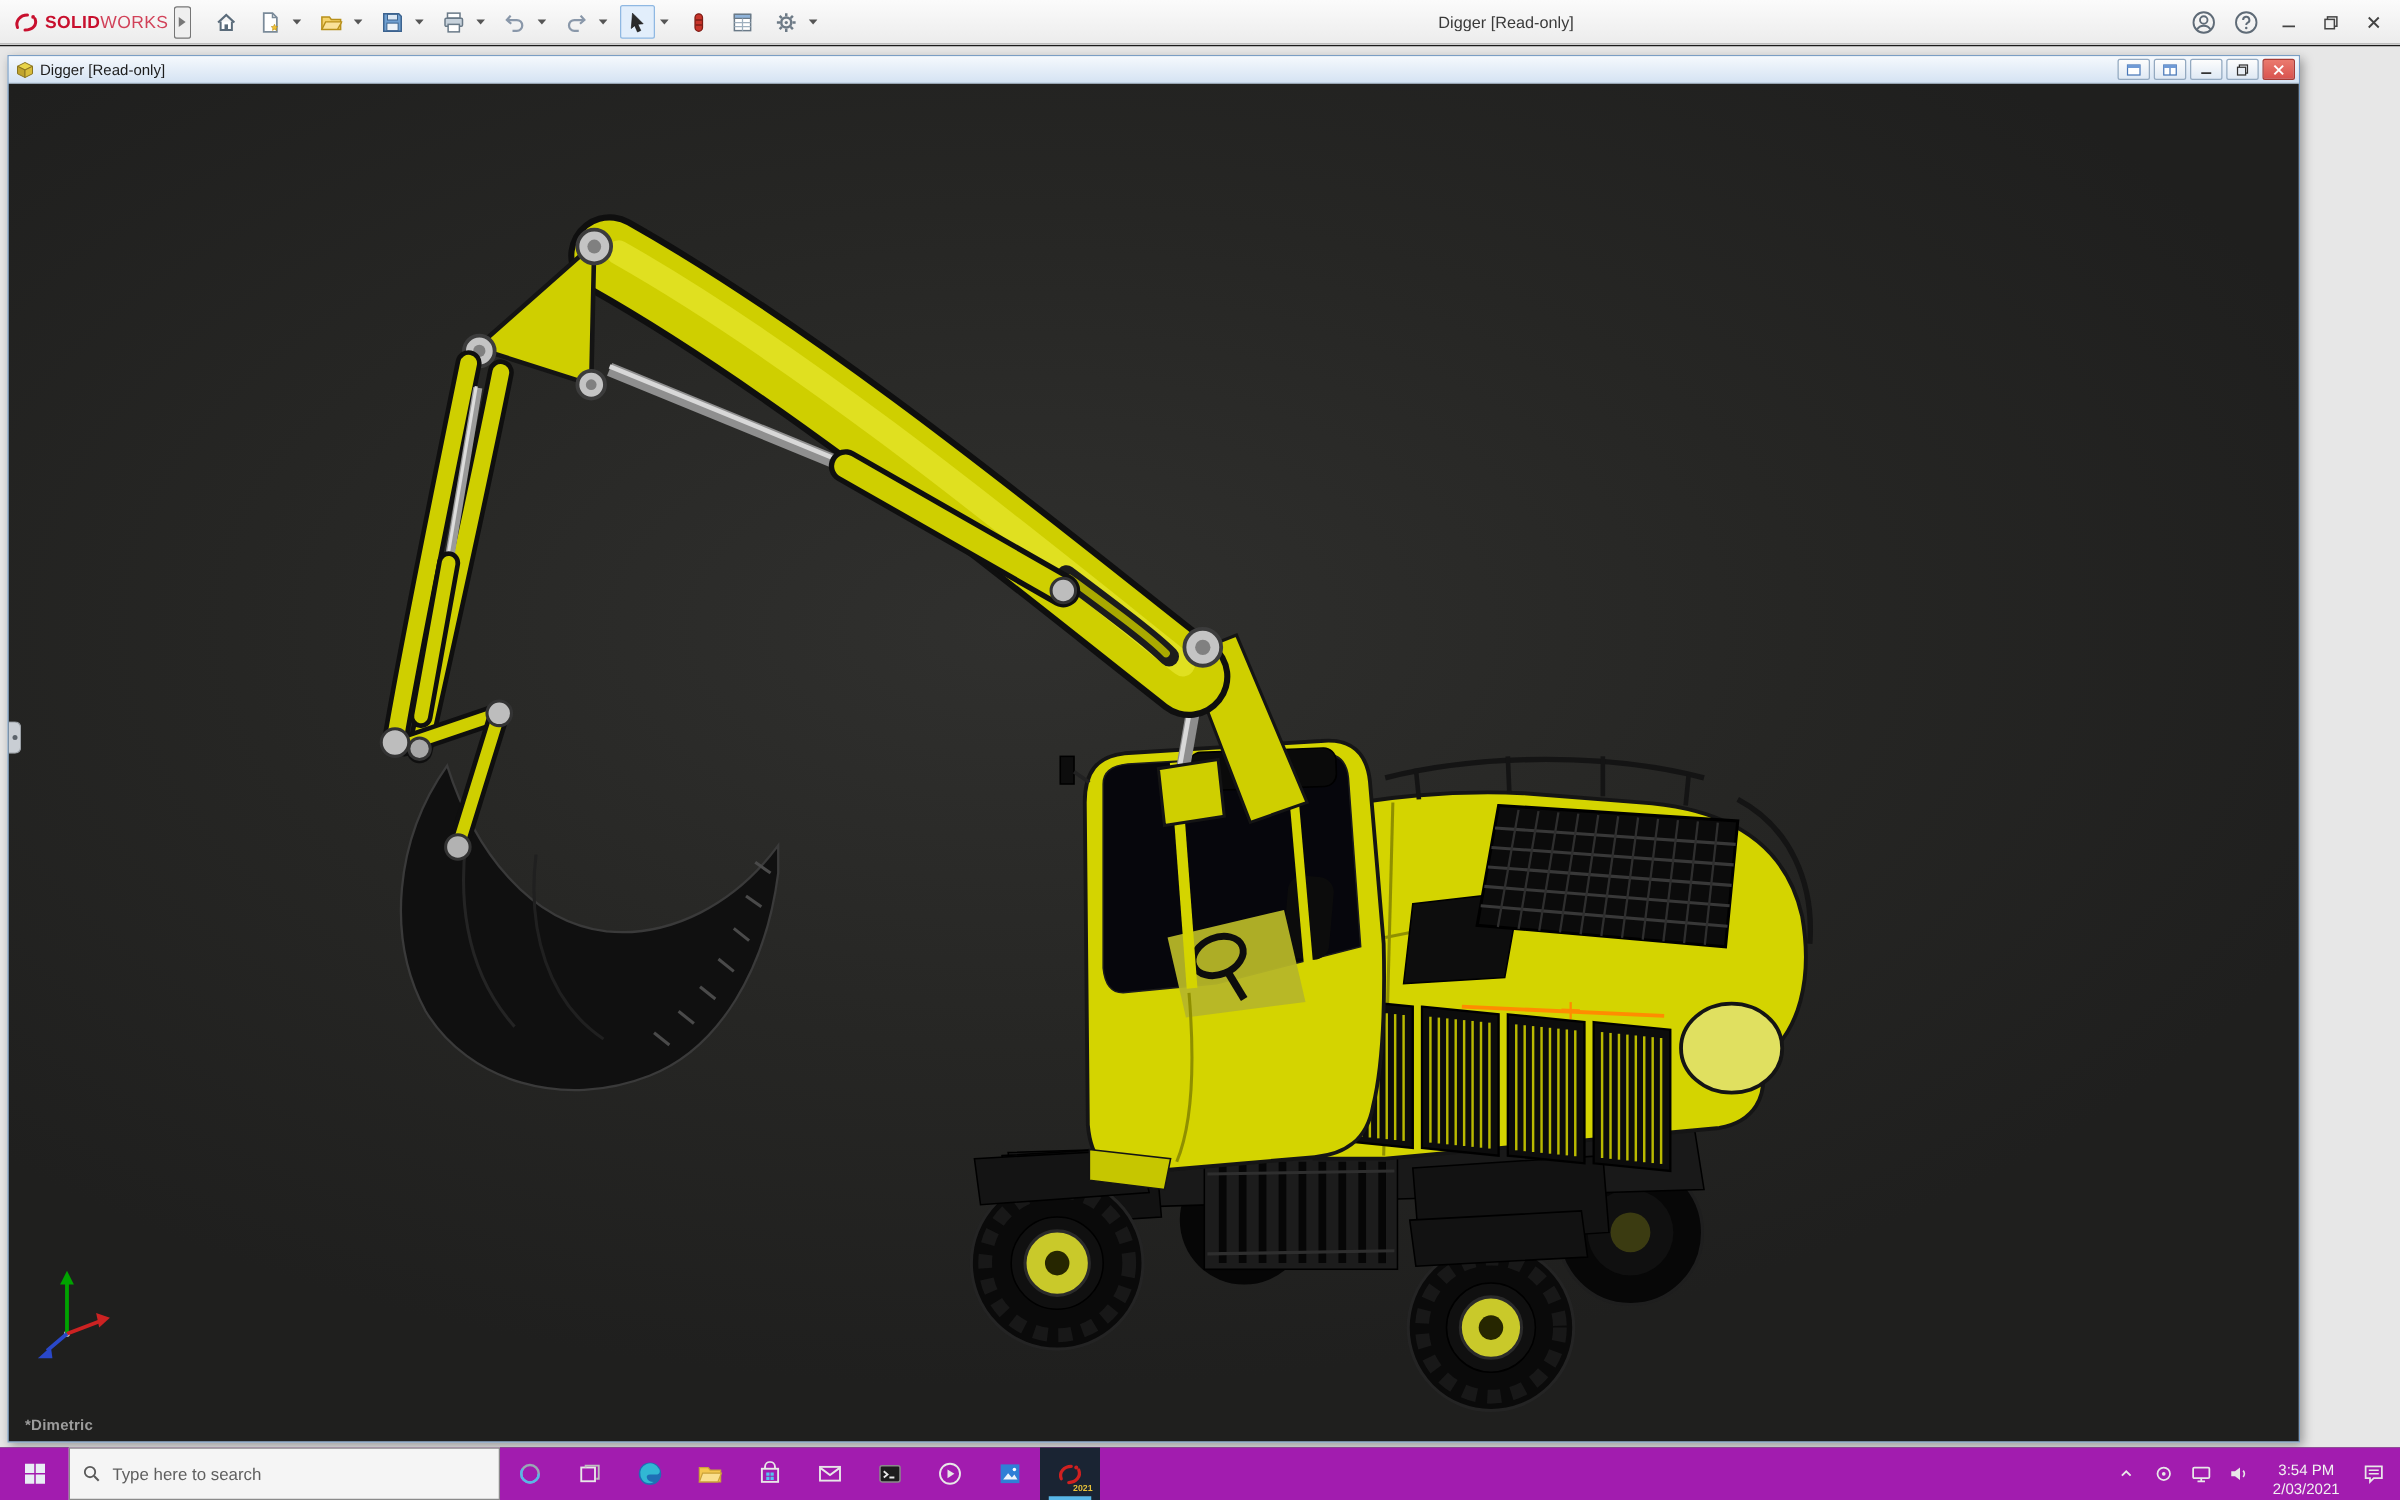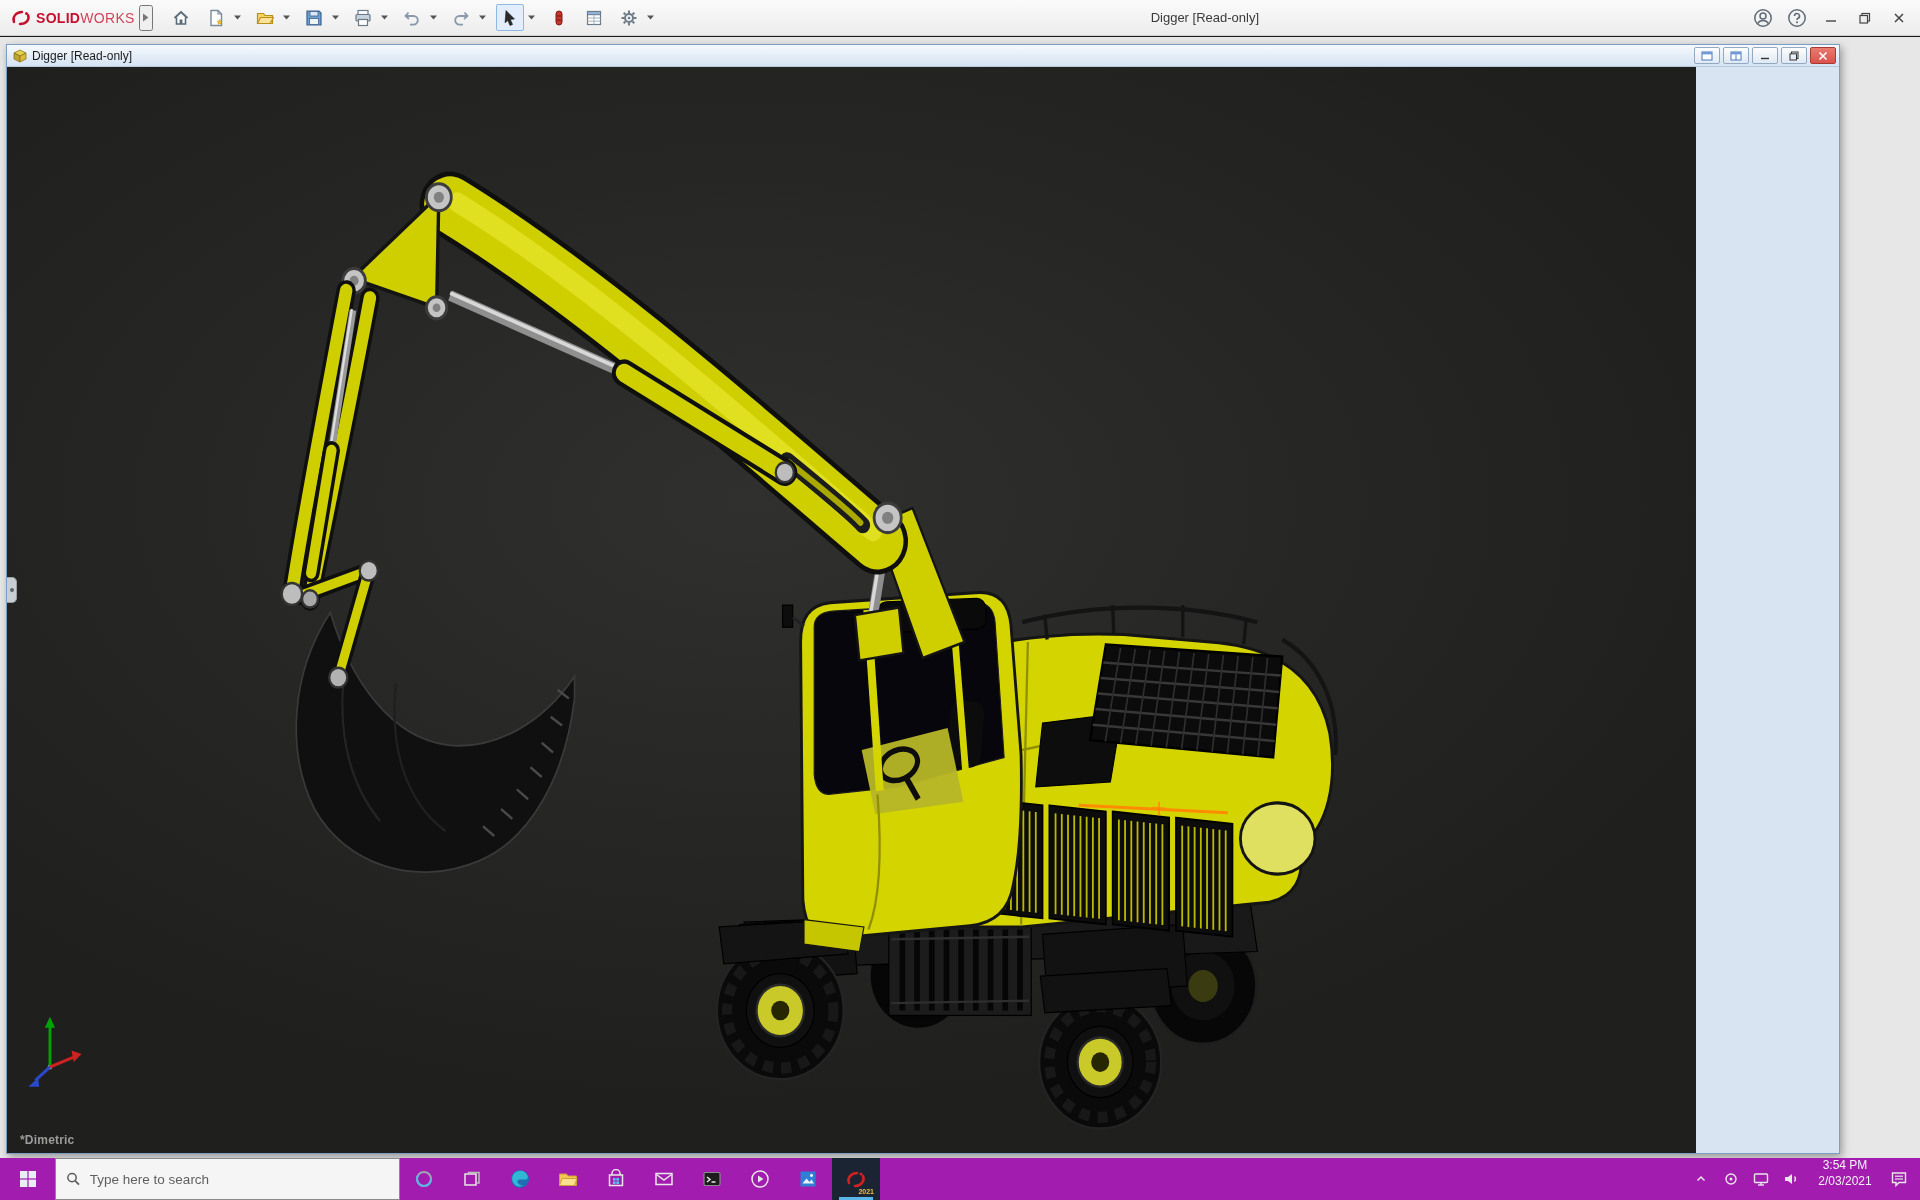--- a/index.html
+++ b/index.html
@@ -30,21 +30,21 @@
   .doc-window { position:absolute; left:6px; top:44px; width:1834px; height:1110px;
     border:1px solid #7b9ec4; background:#d8e4f2; box-shadow:2px 3px 8px rgba(0,0,0,.35); z-index:10; }
   .doc-titlebar { height:22px; display:flex; align-items:center; padding:0 3px 0 6px;
     background:linear-gradient(#f5f9fd,#d5e3f3); border-bottom:1px solid #b6c9dd; }
   .doc-title { font-size:12px; color:#1c1c1c; margin-left:5px; flex:1; }
   .doc-btn { width:26px; height:17px; margin-left:3px; display:flex; align-items:center; justify-content:center;
     border:1px solid #93a9c0; border-radius:2px; background:linear-gradient(#fdfdfd,#dfe9f4); }
   .doc-btn.close { background:linear-gradient(#ea7a6e,#d9534f); border-color:#a83a34; }
 
   
-  .viewport { position:absolute; left:0; top:22px; width:1689px; height:1086px; overflow:hidden;
+  .viewport { position:absolute; left:0; top:22px; width:1832px; height:1086px; overflow:hidden;
     background:radial-gradient(ellipse 62% 56% at 44% 40%, #30302e 0%, #262624 55%, #1f1f1e 100%); }
   .viewport svg.model { position:absolute; left:0; top:0; width:100%; height:100%; }
   .orientation-label { position:absolute; left:13px; bottom:6px; font-size:12px; font-weight:bold;
     color:#9c9c9c; letter-spacing:.2px; z-index:5; }
   .collapse-tab { position:absolute; left:0; top:47%; width:10px; height:26px; background:#c9ced4;
     border-radius:0 5px 5px 0; border:1px solid #9aa0a6; border-left:none; z-index:6;
     display:flex; align-items:center; justify-content:center; }
   .collapse-tab i { width:4px; height:4px; border-radius:50%; background:#5c636b; }
 
   
@@ -53,21 +53,21 @@
   .tb-btn { display:flex; align-items:center; justify-content:center; background:transparent; border:none; }
   .start-btn { width:55px; }
   .search-box { width:345px; background:#f5f5f5; border:1px solid #8a8a8a; display:flex; align-items:center; padding:0 10px; gap:9px; }
   .search-box input { border:none; outline:none; background:transparent; font-size:13.5px; color:#333; width:100%;
     font-family:"Liberation Sans","DejaVu Sans",sans-serif; }
   .search-box input::placeholder { color:#5f5f5f; opacity:1; }
   .app-btn { width:48px; position:relative; }
   .app-btn.running { background:#1a2433; }
   .app-btn.running::after { content:""; position:absolute; left:7px; right:7px; bottom:0; height:3px; background:#58b6e8; }
   .sw-badge { position:absolute; right:6px; bottom:5px; font-size:7px; font-weight:bold; color:#e8c23a; }
-  .tray { margin-left:auto; display:flex; align-items:flex-start; }
+  .tray { margin-left:auto; display:flex; align-items:flex-end; }
   .tray-btn { width:30px; height:42px; display:flex; align-items:center; justify-content:center; background:transparent; border:none; }
   .clock { width:78px; text-align:center; font-size:12px; line-height:1.3; color:#f2f2f2; padding:0 2px; cursor:default; }
   .show-desktop { width:6px; border-left:1px solid #3a4452; }
 </style>
 </head>
 <body>
 
 <div class="menubar">
   <div class="brand">
     <svg width="22" height="18" viewBox="0 0 22 18">

